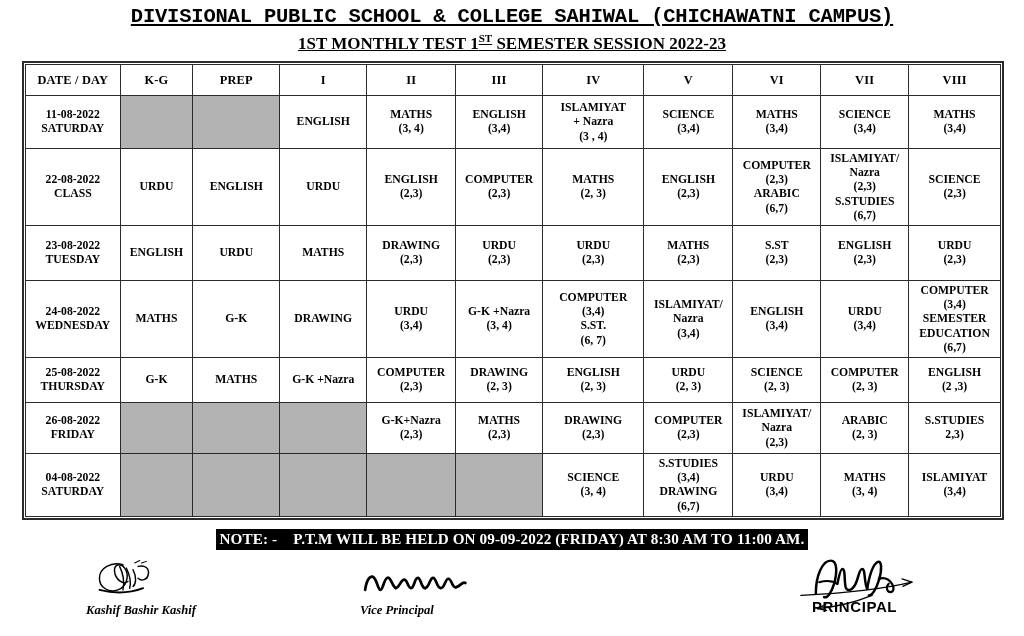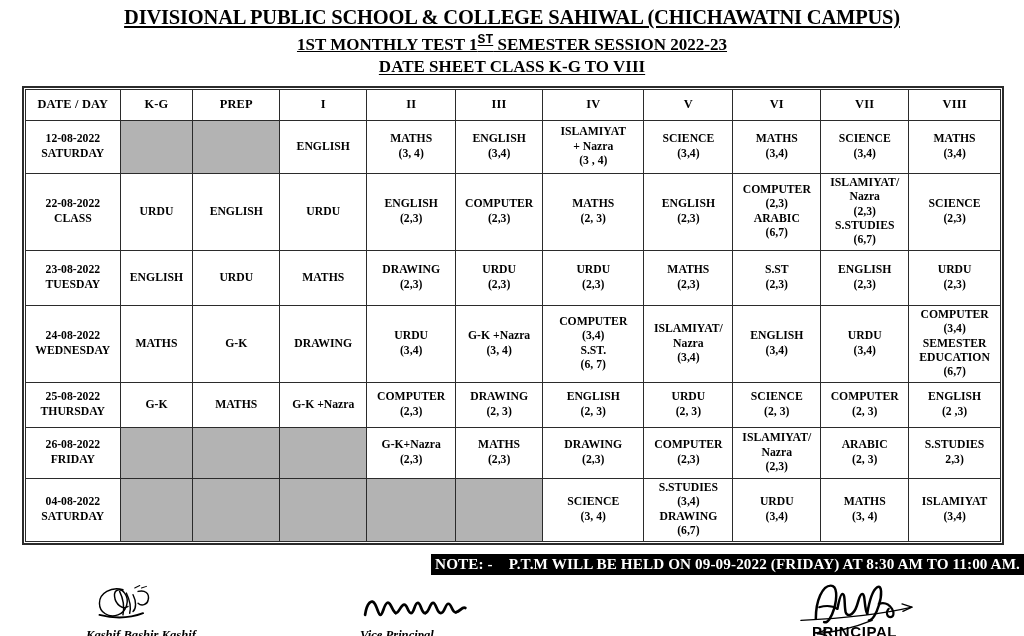--- a/index.html
+++ b/index.html
@@ -25,41 +25,40 @@
   }
 
   
   .header {
     text-align: center;
     padding-top: 6px;
   }
   .title-main {
     font-size: 20.5px;
     font-weight: bold;
-    font-family: Liberation Serif, serif;
+    font-family: Liberation Mono, monospace;
     letter-spacing: -0.2px;
     text-decoration: underline;
     text-underline-offset: 2px;
     line-height: 1.1;
     white-space: nowrap;
   }
   .title-sub {
     font-size: 17px;
     font-weight: bold;
     text-decoration: underline;
     text-underline-offset: 2px;
     line-height: 1.25;
     margin-top: 3px;
     white-space: nowrap;
   }
   .title-sub sup {
-    font-size: 13px;
+    font-size: 11px;
     vertical-align: super;
     text-decoration: underline;
-    font-family: Liberation Mono, monospace;
   }
   .title-third {
     font-size: 17px;
     font-weight: bold;
     text-decoration: underline;
     text-underline-offset: 2px;
     line-height: 1.25;
     margin-top: 2px;
     white-space: nowrap;
   }
@@ -121,21 +120,21 @@
   tr.r1 td { height: 72px; }
   tr.r2 td { height: 50px; }
   tr.r3 td { height: 72px; }
   tr.r4 td { height: 40px; }
   tr.r5 td { height: 46px; }
   tr.r6 td { height: 58px; }
 
   
   .note-row {
     margin-top: 9px;
-    text-align: right;
+    text-align: center;
   }
   .note {
     display: inline-block;
     background: #000000;
     color: #ffffff;
     font-weight: bold;
     font-size: 15.2px;
     font-family: "Liberation Serif", "DejaVu Serif", serif;
     padding: 1px 4px 2px 4px;
     letter-spacing: 0.1px;
@@ -181,21 +180,20 @@
   }
 </style>
 </head>
 <body>
 
 <div class="page">
 
   <div class="header">
     <div class="title-main">DIVISIONAL PUBLIC SCHOOL &amp; COLLEGE SAHIWAL (CHICHAWATNI CAMPUS)</div>
     <div class="title-sub"><span>1ST  MONTHLY TEST 1</span><sup>ST</sup><span>  SEMESTER SESSION 2022-23</span></div>
-    <div class="title-third">DATE SHEET  CLASS  K-G  TO VIII</div>
   </div>
 
   <div class="table-wrap">
     <table class="sheet">
       <colgroup>
         <col class="c-date">
           <col class="c-kg">
           <col class="c-prep">
           <col class="c-i">
         <col class="c-ii">
@@ -217,21 +215,21 @@
             <th>IV</th>
             <th>V</th>
             <th>VI</th>
             <th>VII</th>
             <th>VIII</th>
           </tr>
       </thead>
       <tbody id="body-rows">
           <tr class="r0">
             <td class="daycell">
-              <span class="sub">12-08-2022</span>
+              <span class="sub">11-08-2022</span>
               <span class="sub">SATURDAY</span>
             </td>
             <td class="blank"></td>
             <td class="blank"></td>
             <td>
               <span class="sub">ENGLISH</span>
             </td>
             <td>
               <span class="sub">MATHS</span>
               <span class="sub">(3, 4)</span>

